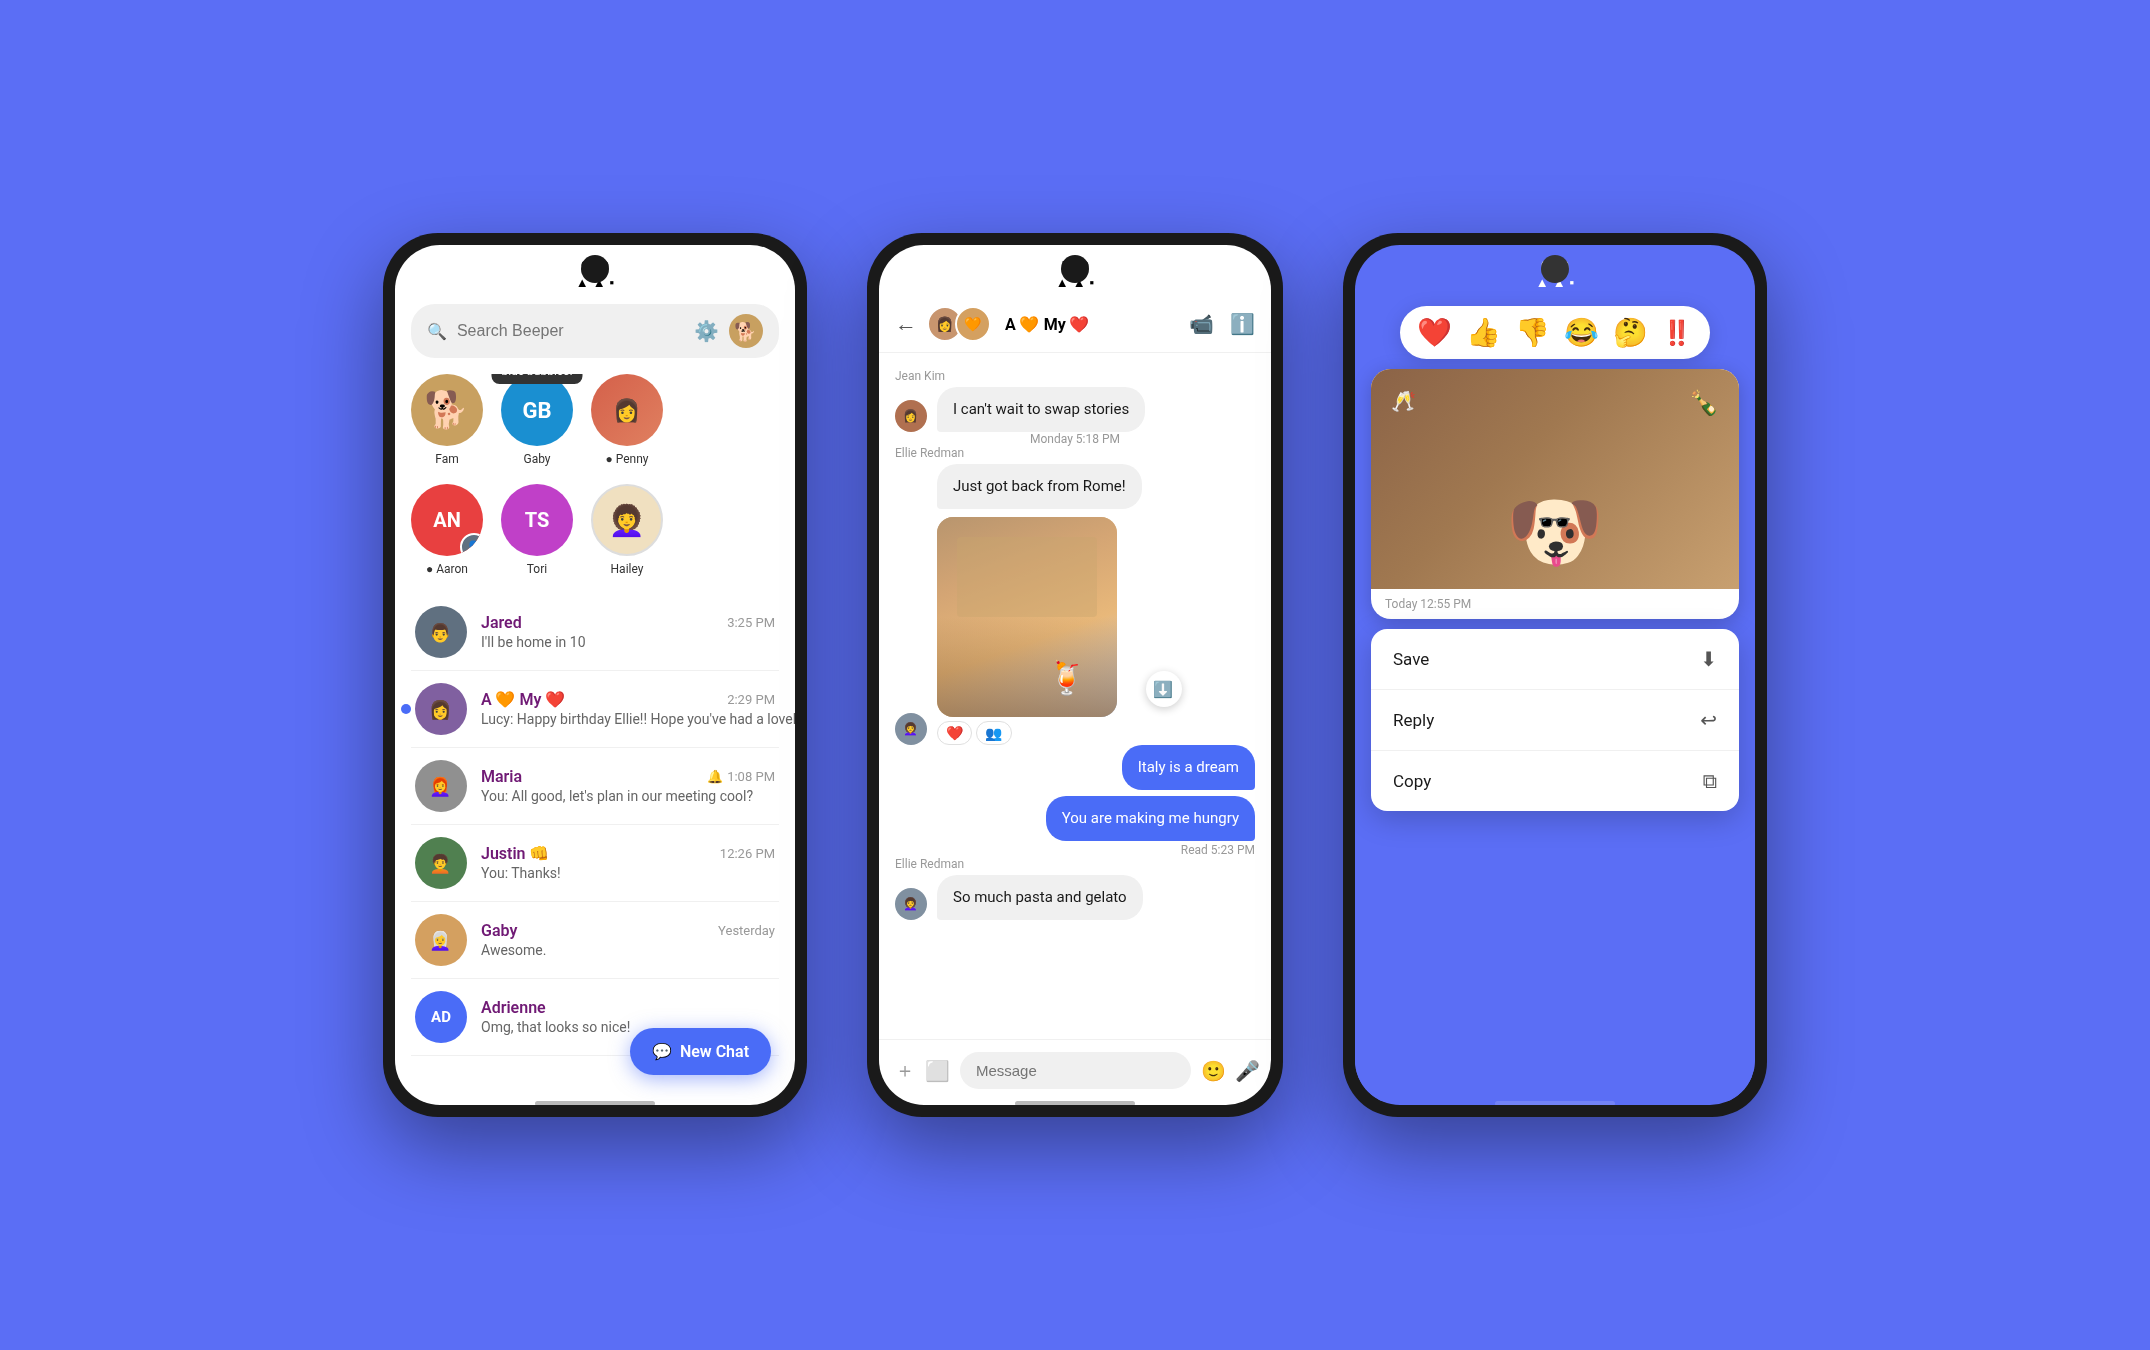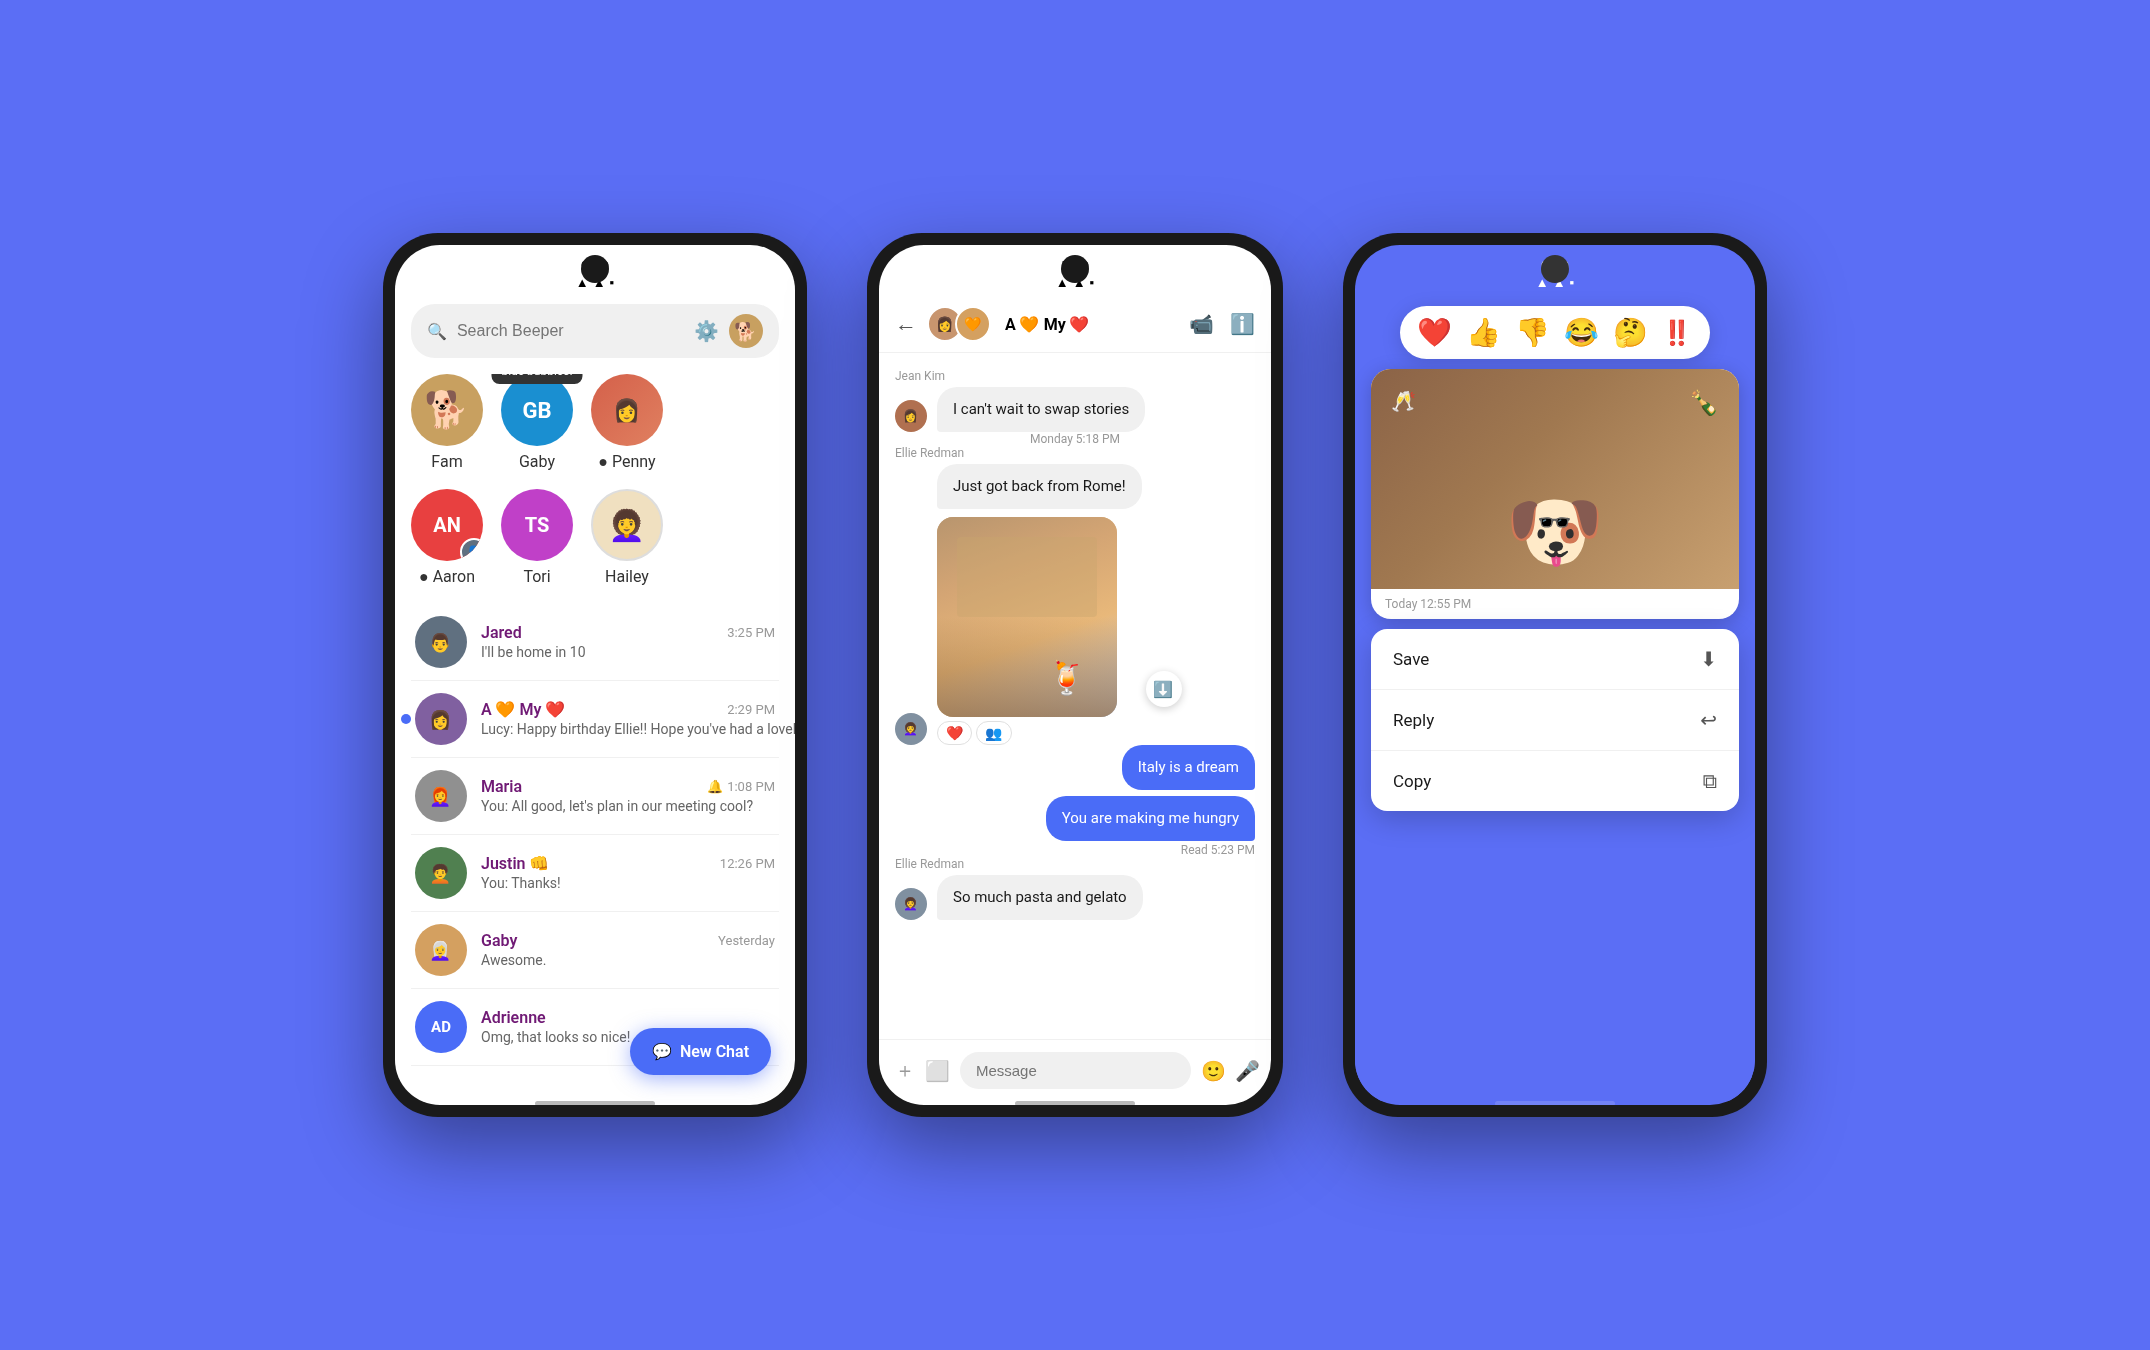--- a/index.html
+++ b/index.html
@@ -104,21 +104,21 @@
       display: flex;
       align-items: center;
       justify-content: center;
       font-size: 22px;
       font-weight: 700;
       color: #fff;
       position: relative;
       overflow: hidden;
     }
     .story-label {
-      font-size: 16px;
+      font-size: 12px;
       color: #333;
       text-align: left;
     }
     .story-dot {
       width: 10px; height: 10px;
       background: #4a6cf7;
       border-radius: 50%;
       position: absolute;
       bottom: 2px; left: 2px;
       border: 2px solid #fff;

